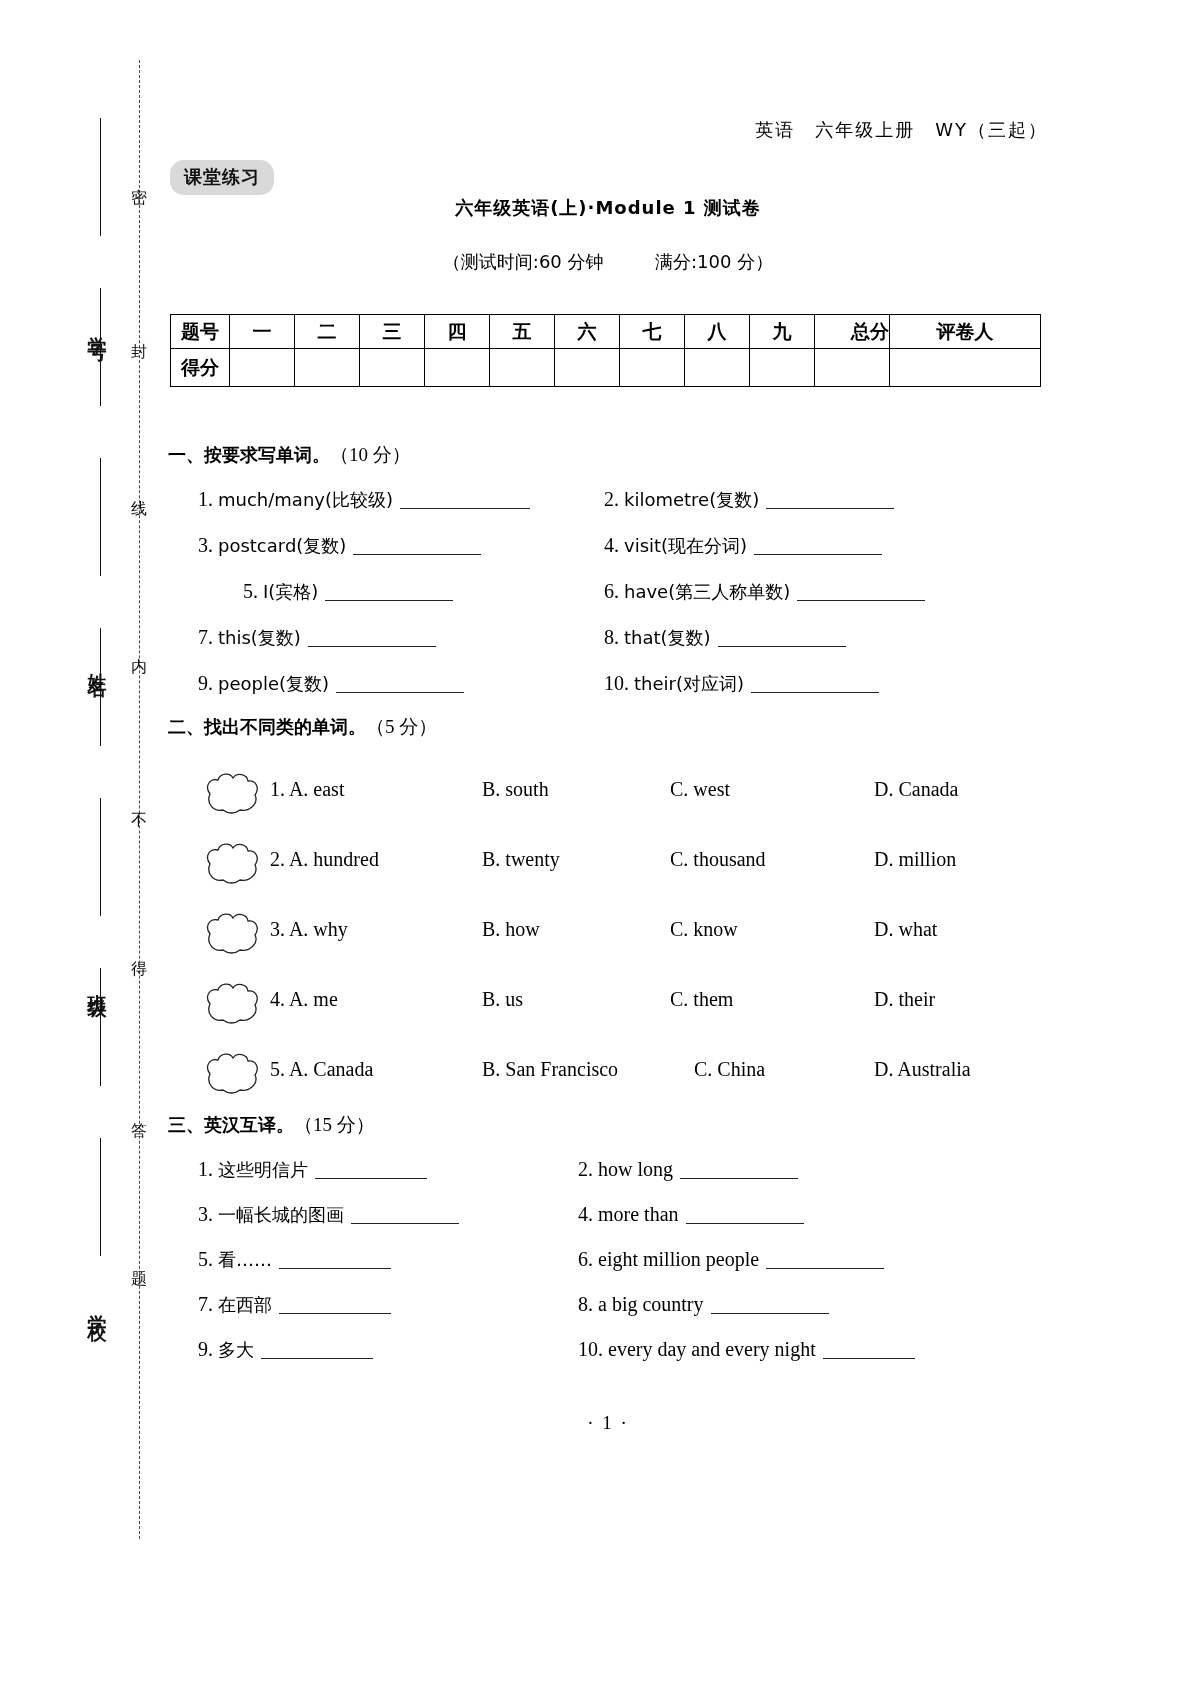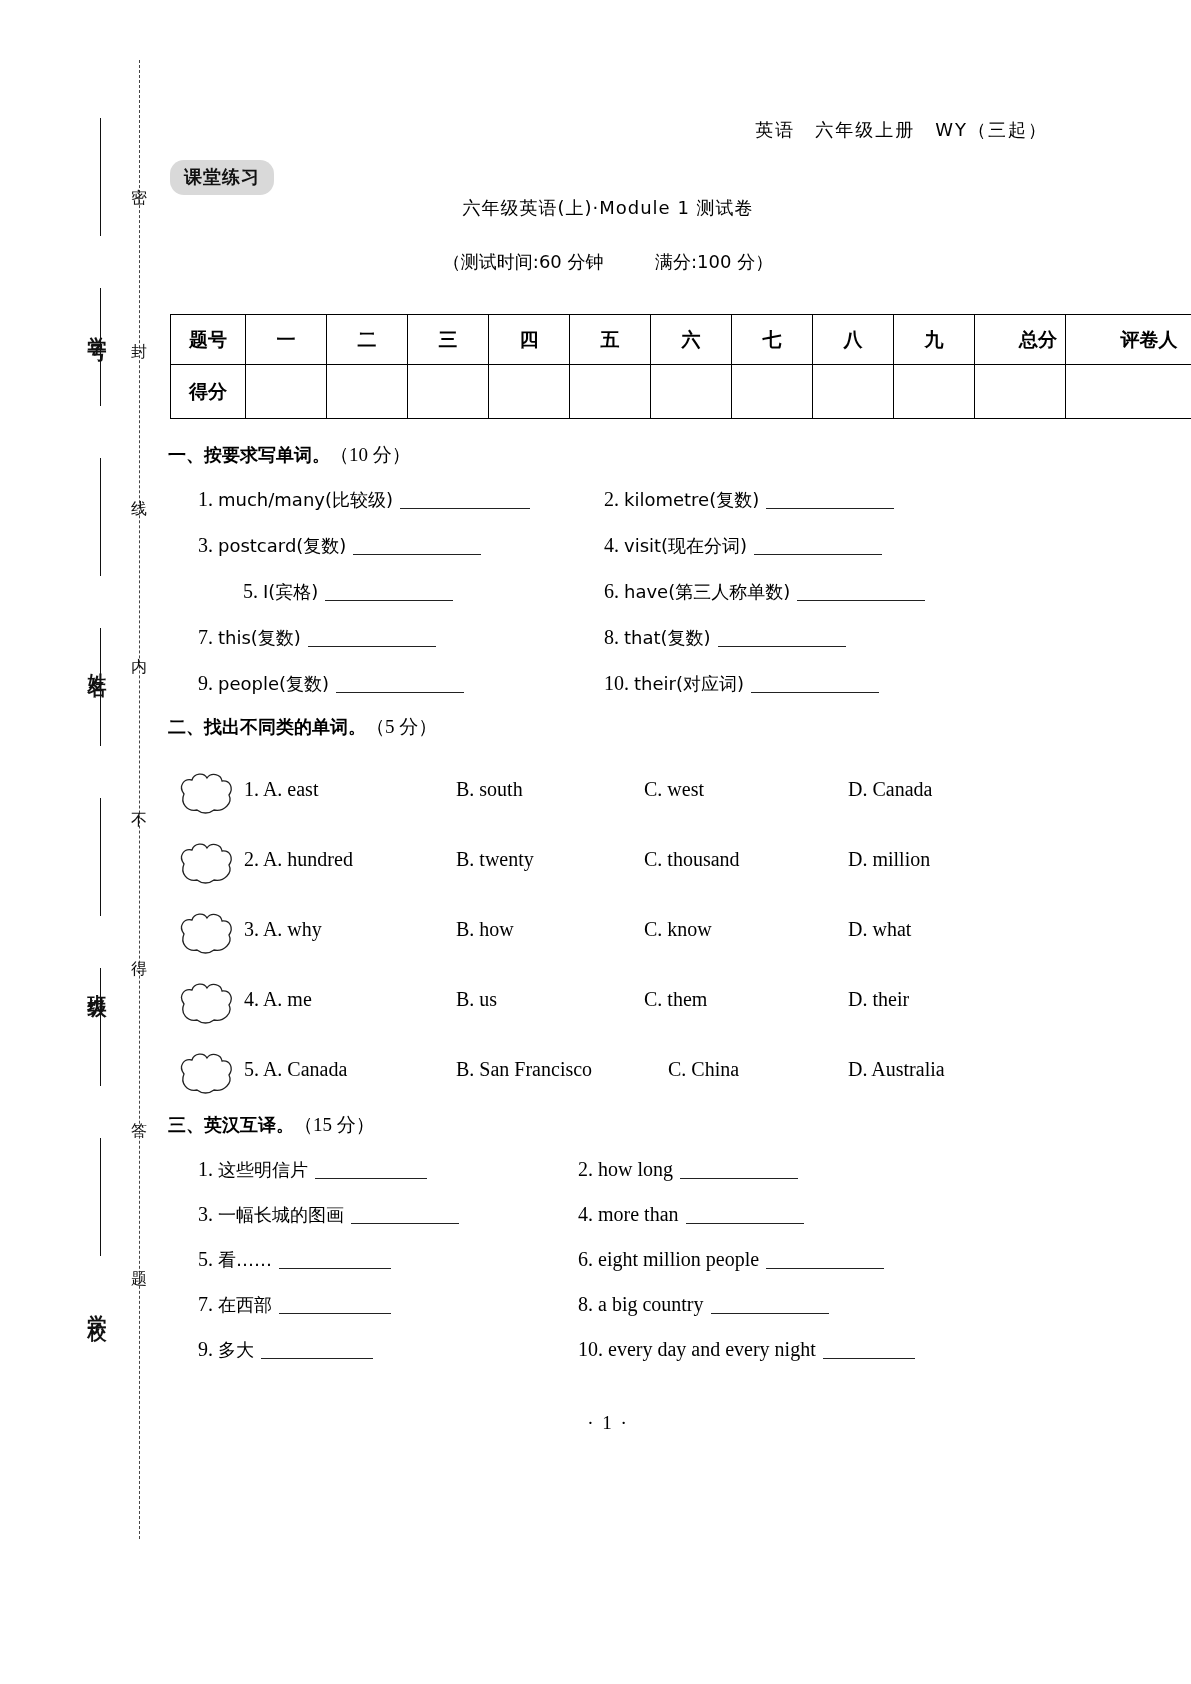--- a/index.html
+++ b/index.html
@@ -46,38 +46,38 @@
   }
   .badge{
     position:absolute;left:2px;top:160px;
     background:#d9d9d9;border-radius:14px;
     padding:5px 14px 6px;
     font-family:"Liberation Sans","DejaVu Sans",sans-serif;
     font-size:19px;font-weight:bold;color:#111;letter-spacing:1px;
   }
   .title{
     position:absolute;left:0;right:0;top:196px;text-align:center;
-    font-size:34px;font-weight:normal;letter-spacing:1px;white-space:nowrap;
+    font-size:34px;font-weight:bold;letter-spacing:1px;white-space:nowrap;
   }
   .subtitle{
     position:absolute;left:0;right:0;top:250px;text-align:center;
     font-size:17px;white-space:nowrap;
   }
   .subtitle .gap{display:inline-block;width:40px;}
 
   
   table.score{
     position:absolute;left:2px;top:314px;
     border-collapse:collapse;width:840px;
     table-layout:fixed;
   }
   table.score td{
     border:1.3px solid #000;height:33px;text-align:center;
     font-family:"Liberation Sans","DejaVu Sans",sans-serif;
-    font-size:19px;font-weight:bold;padding:8px;
+    font-size:19px;font-weight:bold;padding:0;
   }
   table.score td.lbl{width:58px;}
   table.score td.num{width:64px;}
   table.score td.tot{width:74px;text-align:right;}
   table.score td.rev{width:150px;}
   table.score tr.blank td{height:37px;}
 
   
   .sec-head{
     position:absolute;left:0;
@@ -88,21 +88,21 @@
     font-family:"Liberation Serif",serif;font-weight:normal;font-size:19px;
   }
   .qrow{position:absolute;font-size:20px;white-space:nowrap;}
   .blankline{
     display:inline-block;border-bottom:1.3px solid #222;
     vertical-align:-3px;margin-left:2px;
   }
   .cn{font-family:"DejaVu Sans",sans-serif;font-size:18px;}
 
   
-  .mc{position:absolute;left:8px;width:860px;height:56px;}
+  .mc{position:absolute;left:34px;width:860px;height:56px;}
   .cloud{position:absolute;left:0;top:2px;width:62px;height:44px;}
   .opt{position:absolute;font-size:20px;white-space:nowrap;top:10px;}
   .opt.a{left:68px;}
   .opt.b{left:280px;}
   .opt.c{left:468px;}
   .opt.d{left:672px;}
 
   .pagenum{
     position:absolute;left:0;right:0;bottom:86px;text-align:center;
     font-size:19px;letter-spacing:2px;

